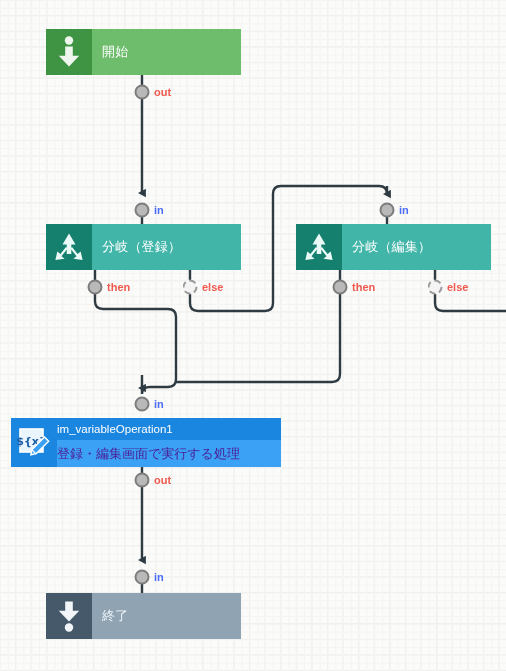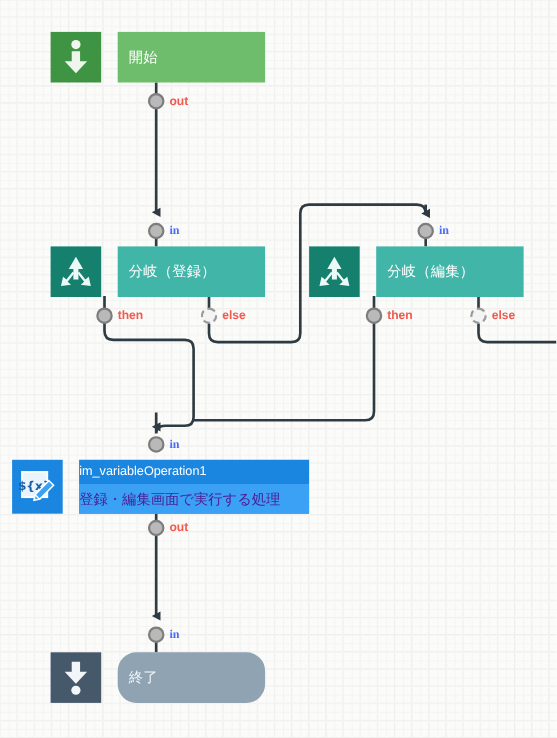--- a/index.html
+++ b/index.html
@@ -26,69 +26,69 @@
     pointer-events:none;
   }
   #edges{position:absolute;left:0;top:0;width:506px;height:671px;}
 
   .node{position:absolute;display:flex;align-items:stretch;box-sizing:border-box;}
   .node .iconbox{
     width:46px;flex:0 0 46px;display:flex;align-items:center;justify-content:center;
   }
   .node .body{
     flex:1;display:flex;flex-direction:column;justify-content:center;
-    padding-left:10px;box-sizing:border-box;overflow:hidden;margin-left:15px;
+    padding-left:10px;box-sizing:border-box;overflow:hidden;
   }
   .node .title{
     font-size:13px;color:#ffffff;white-space:nowrap;letter-spacing:.2px;
   }
 
   
   #node-start{left:46px;top:29px;width:195px;height:46px;}
   #node-start .iconbox{background:#3f9444;}
   #node-start .body{background:#6ebd6d;}
 
   
   .branch .iconbox{background:#16806f;}
   .branch .body{background:#40b5a8;}
   #node-branch-regist{left:46px;top:224px;width:195px;height:46px;}
-  #node-branch-edit{left:281px;top:224px;width:195px;height:46px;}
+  #node-branch-edit{left:296px;top:224px;width:195px;height:46px;}
 
   
   #node-varop{left:11px;top:418px;width:270px;height:49px;}
   #node-varop .iconbox{background:#1b86e0;width:46px;flex:0 0 46px;}
   #node-varop .body{background:#1b86e0;padding-left:8px;justify-content:flex-end;}
   #node-varop .vo-header{
     background:#1b86e0;color:#ffffff;font-size:11.5px;height:22px;
     display:flex;align-items:center;white-space:nowrap;
   }
   #node-varop .vo-sub{
     background:#3ba1f5;color:#4c1d95;font-size:13px;height:27px;
     display:flex;align-items:center;white-space:nowrap;margin-left:-8px;padding-left:8px;
   }
   #node-varop .body{padding:0;}
 
   
   #node-end{left:46px;top:593px;width:195px;height:46px;}
   #node-end .iconbox{background:#45596b;}
-  #node-end .body{background:#8fa3b3;border-radius:17px;}
+  #node-end .body{background:#8fa3b3;}
   #node-end .title{color:#f2f6f9;}
 
   
   .port{
     position:absolute;width:15px;height:15px;border-radius:50%;
     box-sizing:border-box;transform:translate(-50%,-50%);
   }
   .port.solid{background:#b9b9b9;border:2px solid #7d7d7d;}
   .port.dashed{background:#f4f4f4;border:2px dashed #9a9a9a;}
   .port-label{
     position:absolute;font-size:11px;font-weight:bold;white-space:nowrap;
     transform:translateY(-50%);
   }
-  .port-label.in{color:#4a6cf7;font-family:Liberation Serif, serif;}
+  .port-label.in{color:#4a6cf7;}
   .port-label.out{color:#f05a4f;}
 </style>
 </head>
 <body>
 
 <div id="canvas">
   <div id="grid-fine"></div>
 
   <svg id="edges" viewBox="0 0 506 671" xmlns="http://www.w3.org/2000/svg">
     <defs>

